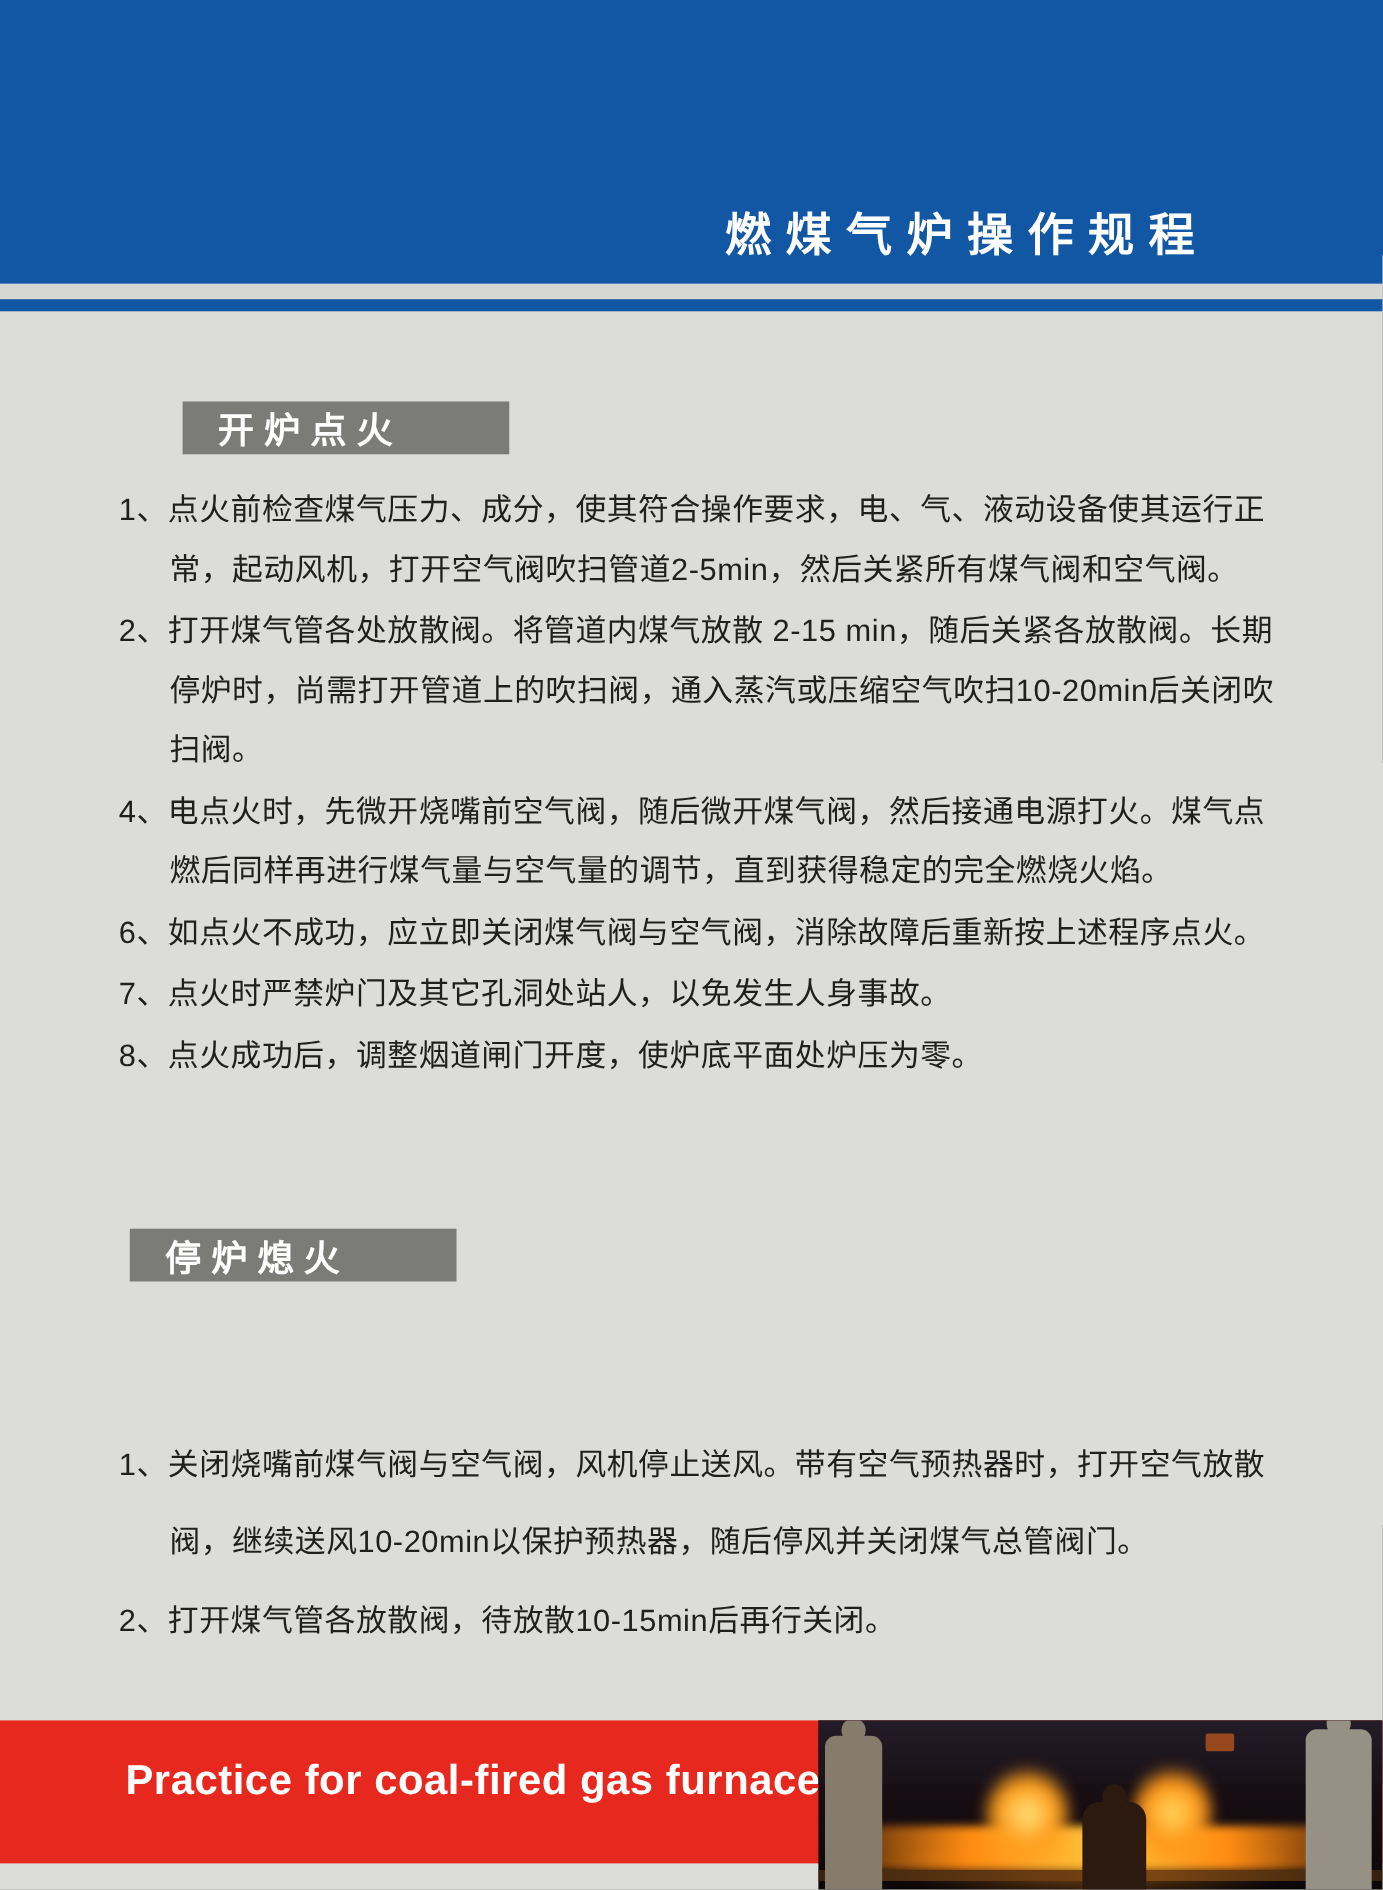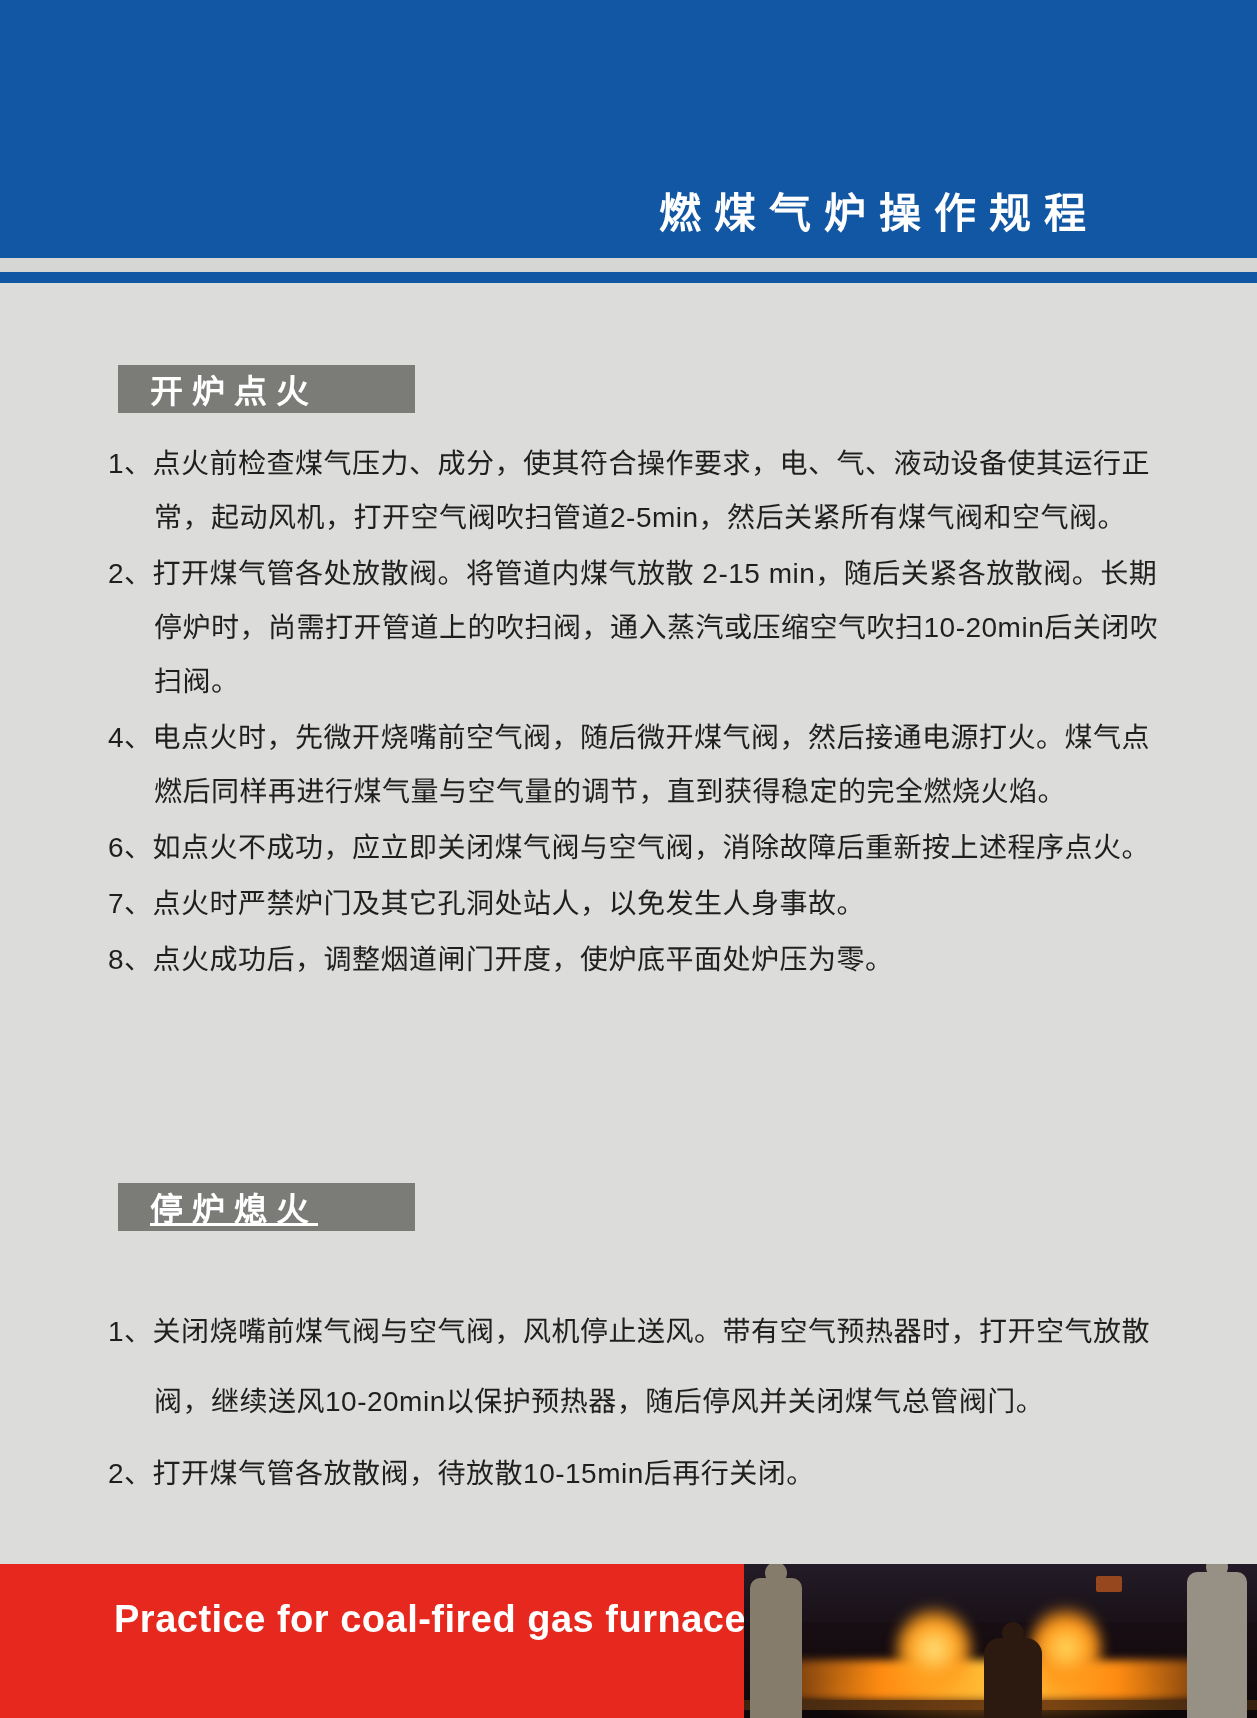--- a/index.html
+++ b/index.html
@@ -42,39 +42,39 @@
     background:var(--header-blue);
   }
   
   .sec-head{
     position:absolute;left:118px;width:297px;height:48px;
     background:var(--section-box);
     color:#ffffff;font-size:33px;font-weight:bold;letter-spacing:9px;
     display:flex;align-items:center;
     padding-left:32px;box-sizing:border-box;
   }
-  .sec-head.first{top:365px;}
-  .sec-head.second{top:1183px;text-decoration:underline;}
+  .sec-head.first{top:365px;margin-left:48px;}
+  .sec-head.second{top:1117px;}
   
   .plist{
     position:absolute;left:108px;width:1062px;
     margin:0;padding:0;list-style:none;
     color:var(--text);
     font-size:28px;letter-spacing:0.5px;
   }
   .plist.first{top:437px;line-height:54px;}
   .plist.second{top:1297px;line-height:70px;}
   .plist li{
     padding-left:46px;
     text-indent:-46px;
     margin:0 0 2px 0;
   }
   
   .footer{
-    position:absolute;left:0;top:1564px;width:100%;height:154px;
+    position:absolute;left:0;top:1564px;width:100%;height:130px;
     background:var(--footer-red);
   }
   .caption{
     position:absolute;left:114px;top:34px;
     color:#ffffff;font-size:38px;font-weight:bold;letter-spacing:0.5px;
     white-space:nowrap;
   }
   
   .photo{
     position:absolute;right:0;top:0;width:513px;height:154px;

